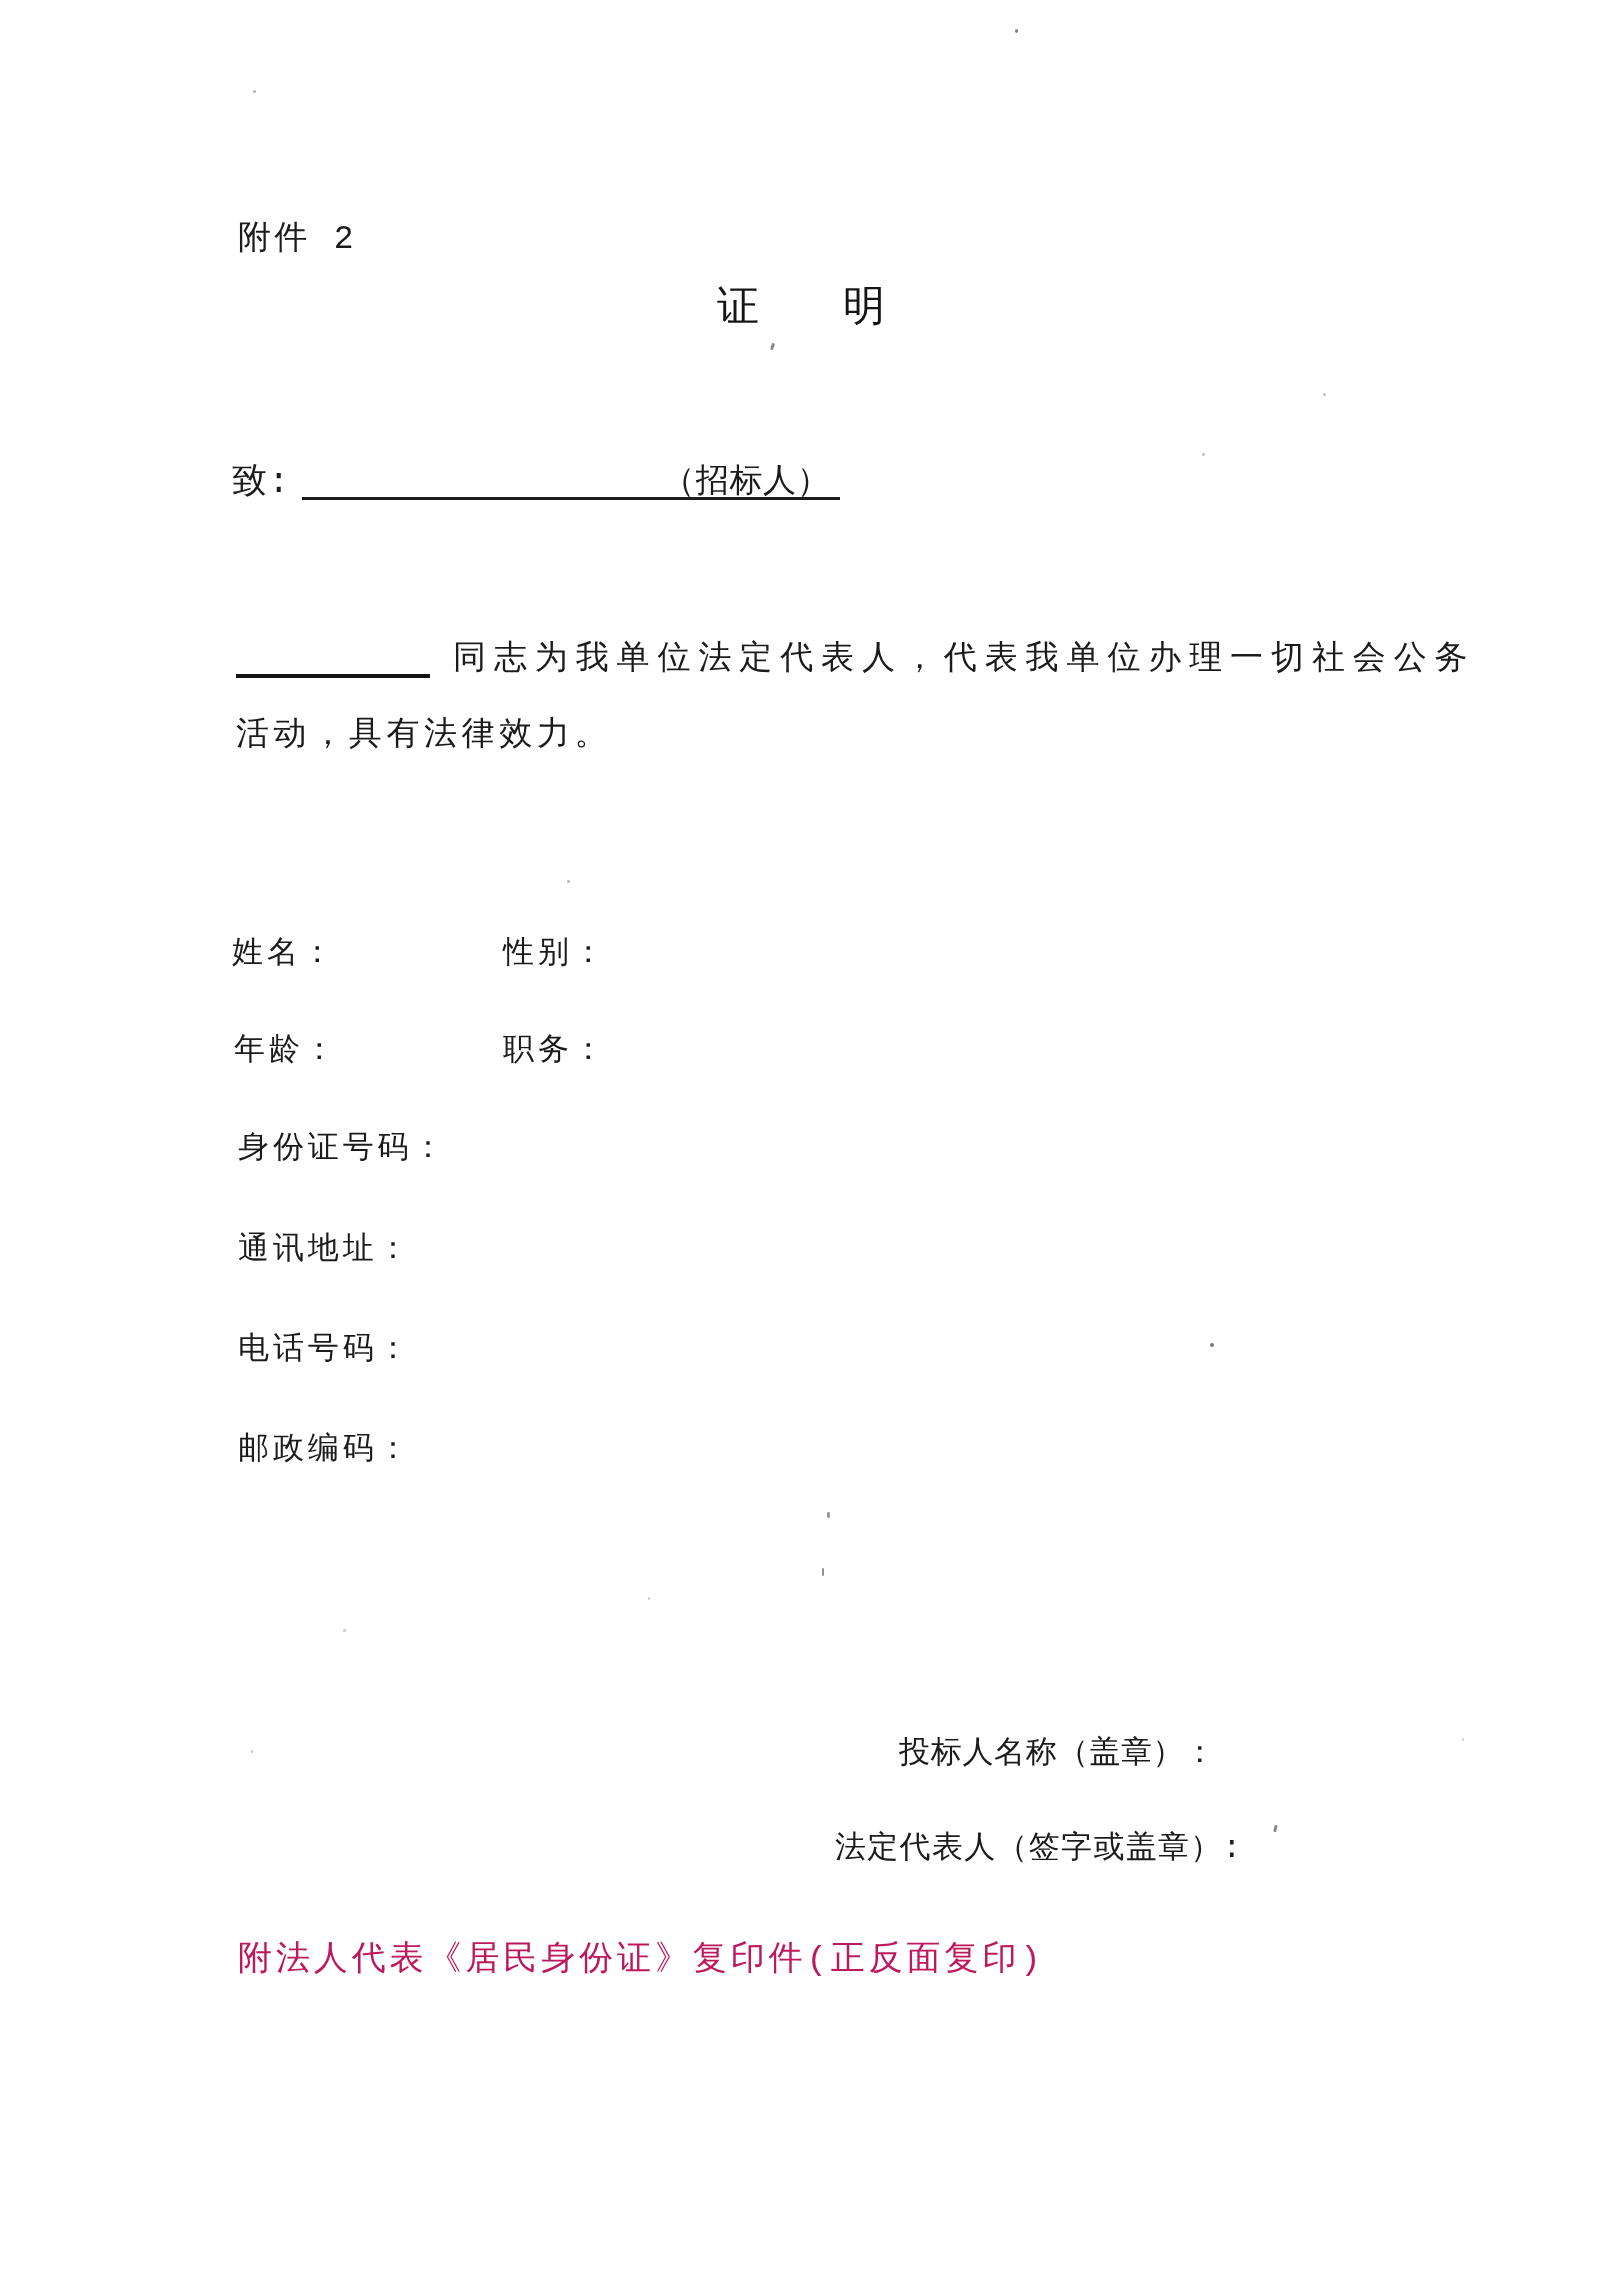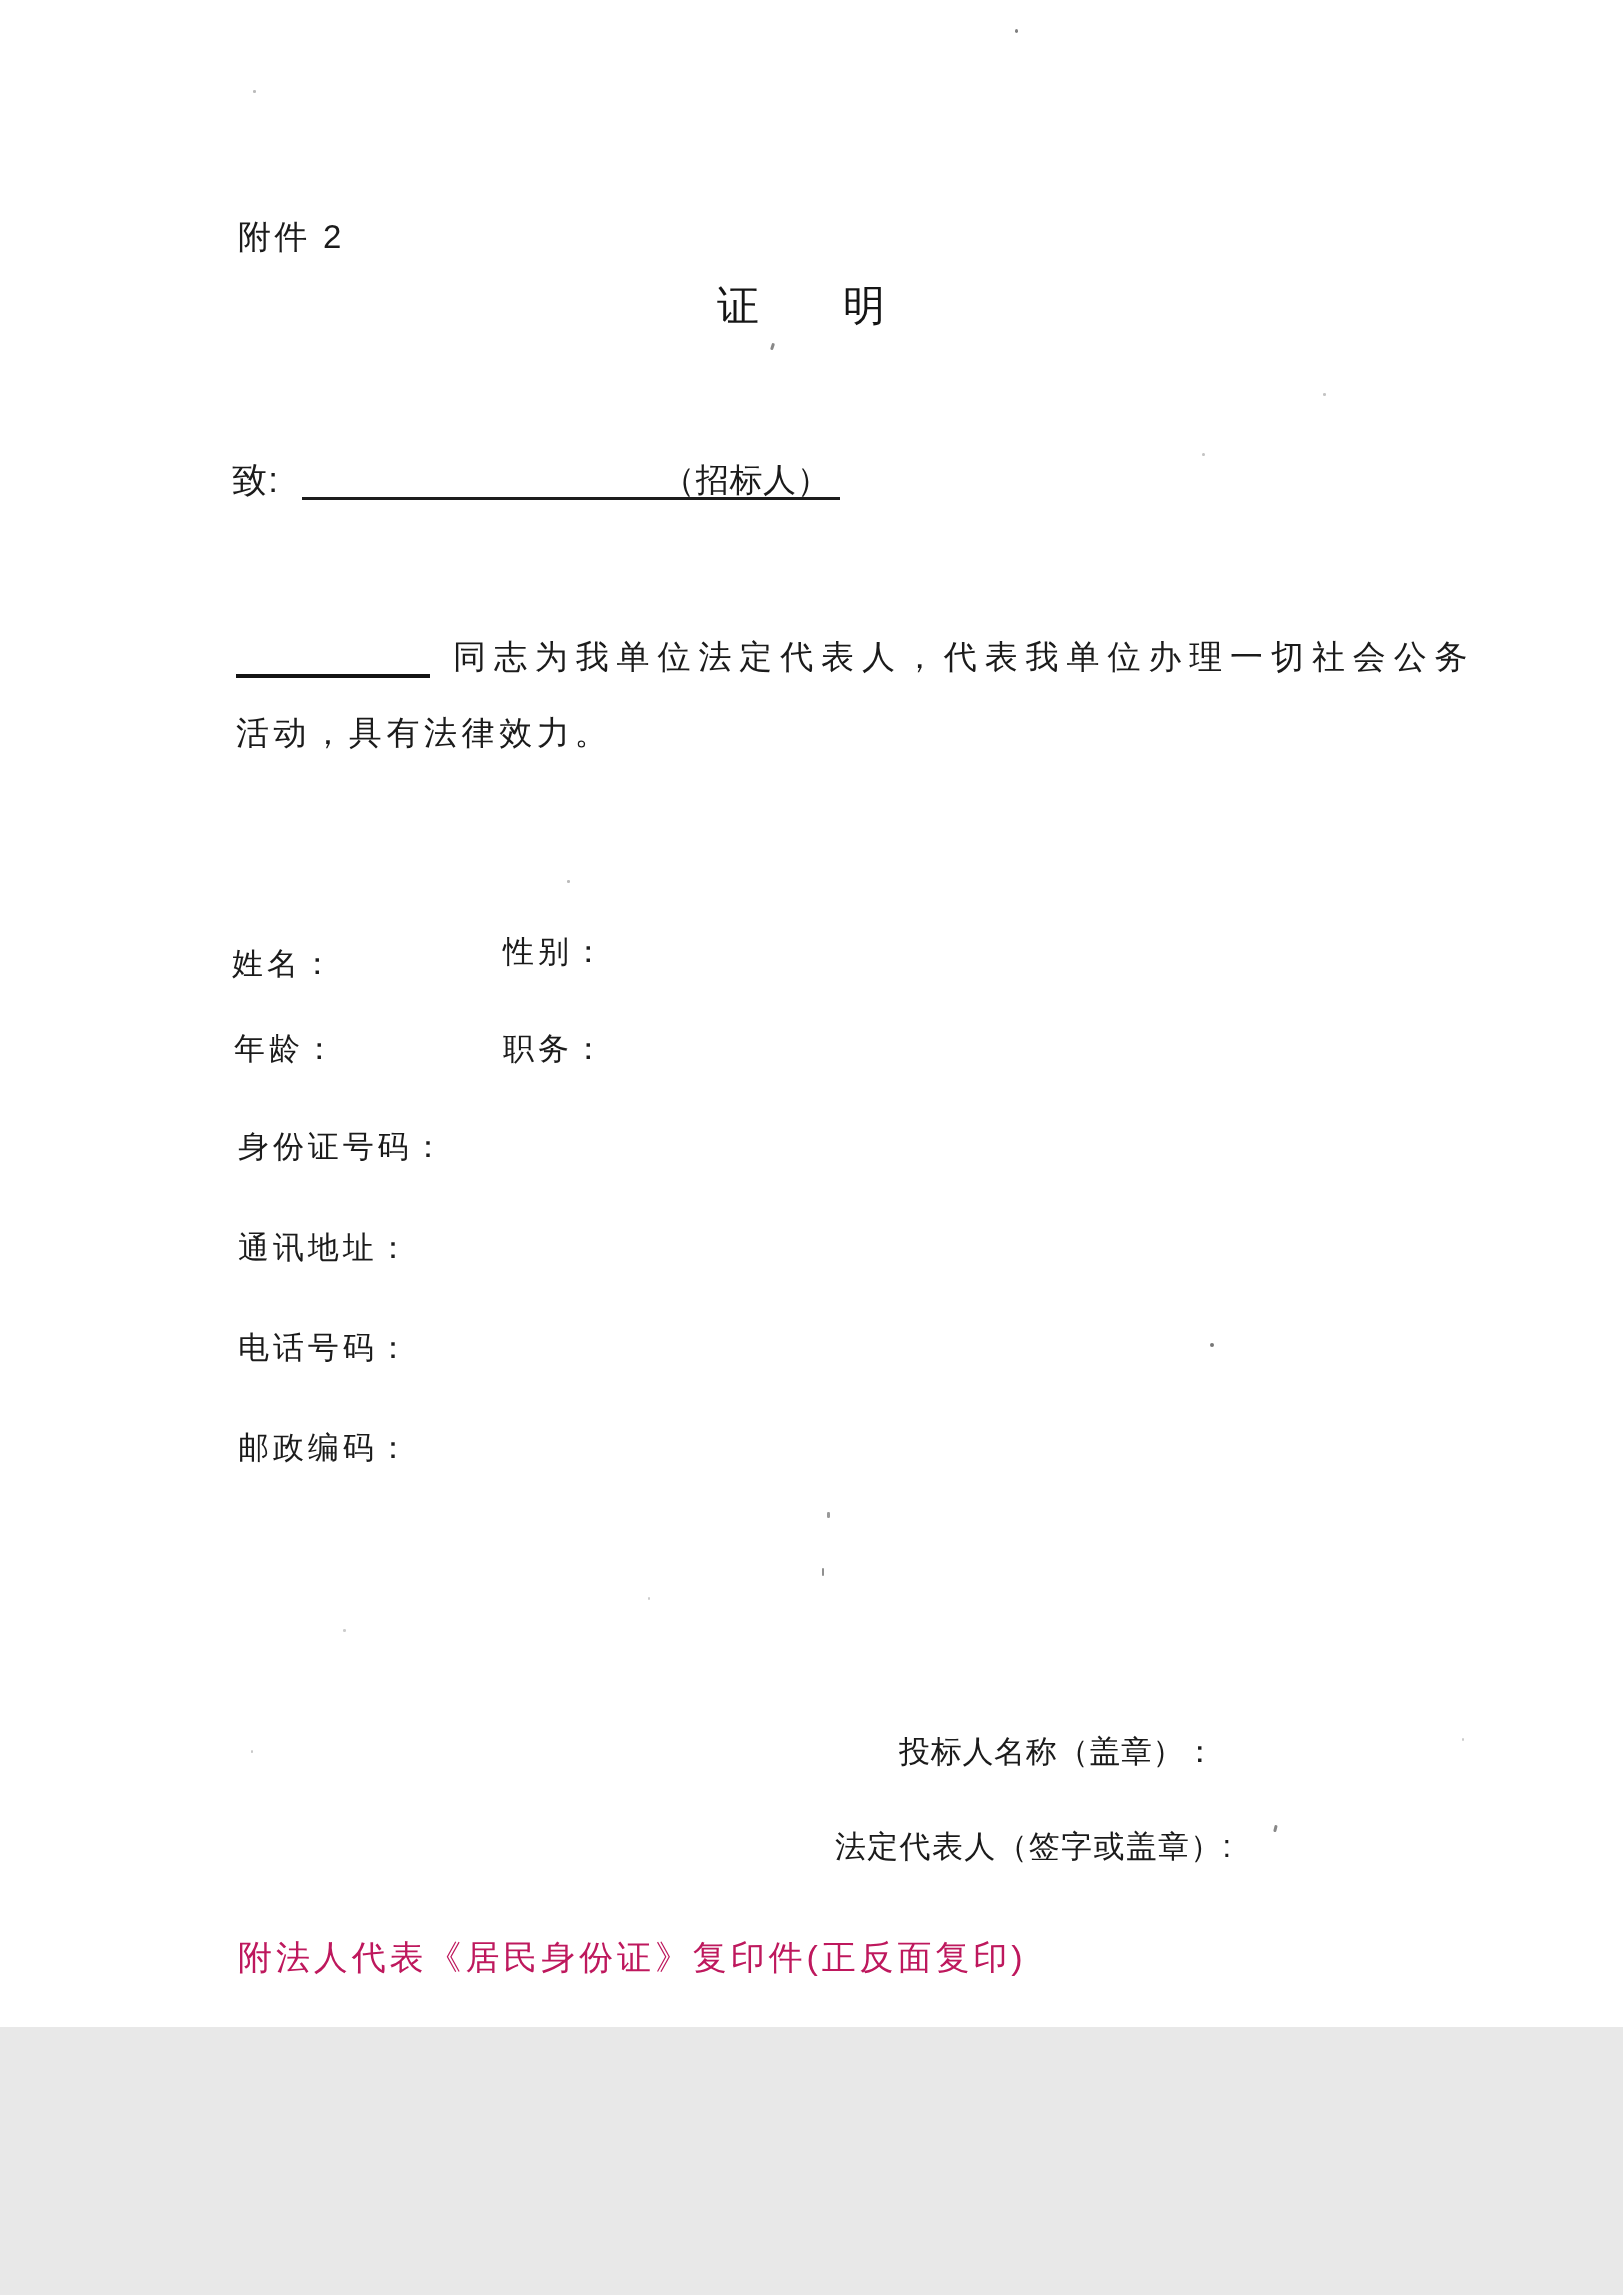--- a/index.html
+++ b/index.html
@@ -3,25 +3,25 @@
 <meta charset="utf-8">
 <style>
   html, body {
     margin: 0;
     padding: 0;
     background: #e8e8e8;
   }
   #page {
     position: relative;
     width: 1623px;
-    height: 2027px;
+    height: 2295px;
     margin: 0 auto;
     background: #ffffff;
     overflow: hidden;
-    font-family: Liberation Sans, sans-serif;
+    font-family: Liberation Mono, monospace;
     color: #1b1b1b;
   }
   .abs { position: absolute; white-space: pre; }
 
   .attachment-label {
     left: 238px; top: 215px;
     font-size: 33px; letter-spacing: 3.3px;
   }
   .doc-title {
     left: 717px; top: 278px;
@@ -52,21 +52,21 @@
   }
   .body-line2 {
     left: 236px; top: 711px;
     font-size: 33px; letter-spacing: 4.6px;
   }
   .attachment-note {
     left: 238px; top: 825px;
     font-size: 31px; letter-spacing: 0.7px;
   }
   .fl { font-size: 31px; letter-spacing: 3.9px; }
-  .f-name     { left: 232px; top: 931px; margin-top: 12px; }
+  .f-name     { left: 232px; top: 931px; }
   .f-gender   { left: 503px; top: 931px; }
   .f-age      { left: 234px; top: 1028px; }
   .f-position { left: 503px; top: 1028px; }
   .f-id       { left: 238px; top: 1126px; text-align: center; }
   .f-address  { left: 238px; top: 1227px; }
   .f-phone    { left: 238px; top: 1327px; }
   .f-postcode { left: 238px; top: 1427px; }
   .sig-bidder {
     left: 899px; top: 1731px;
     font-size: 31px; letter-spacing: 0.7px;

